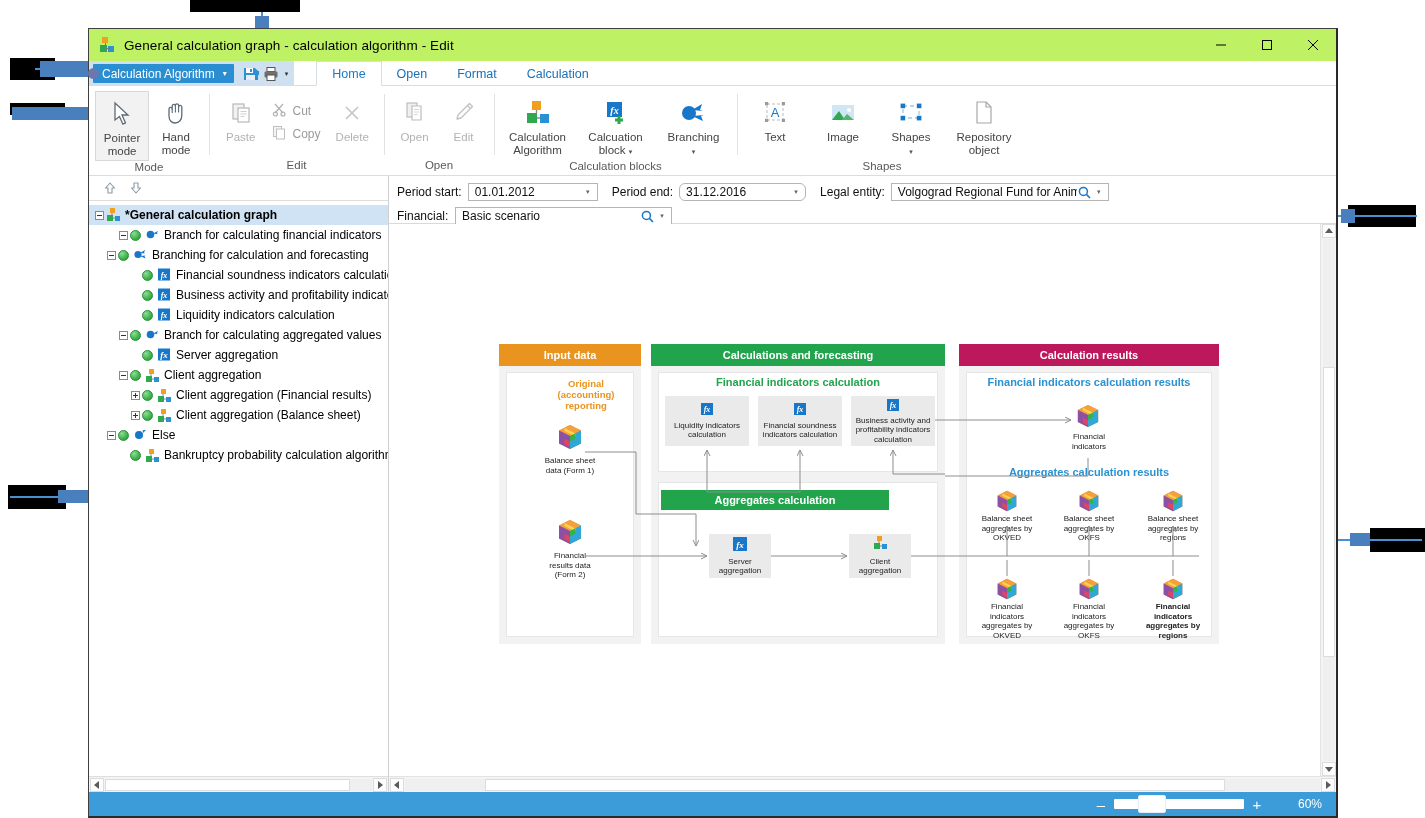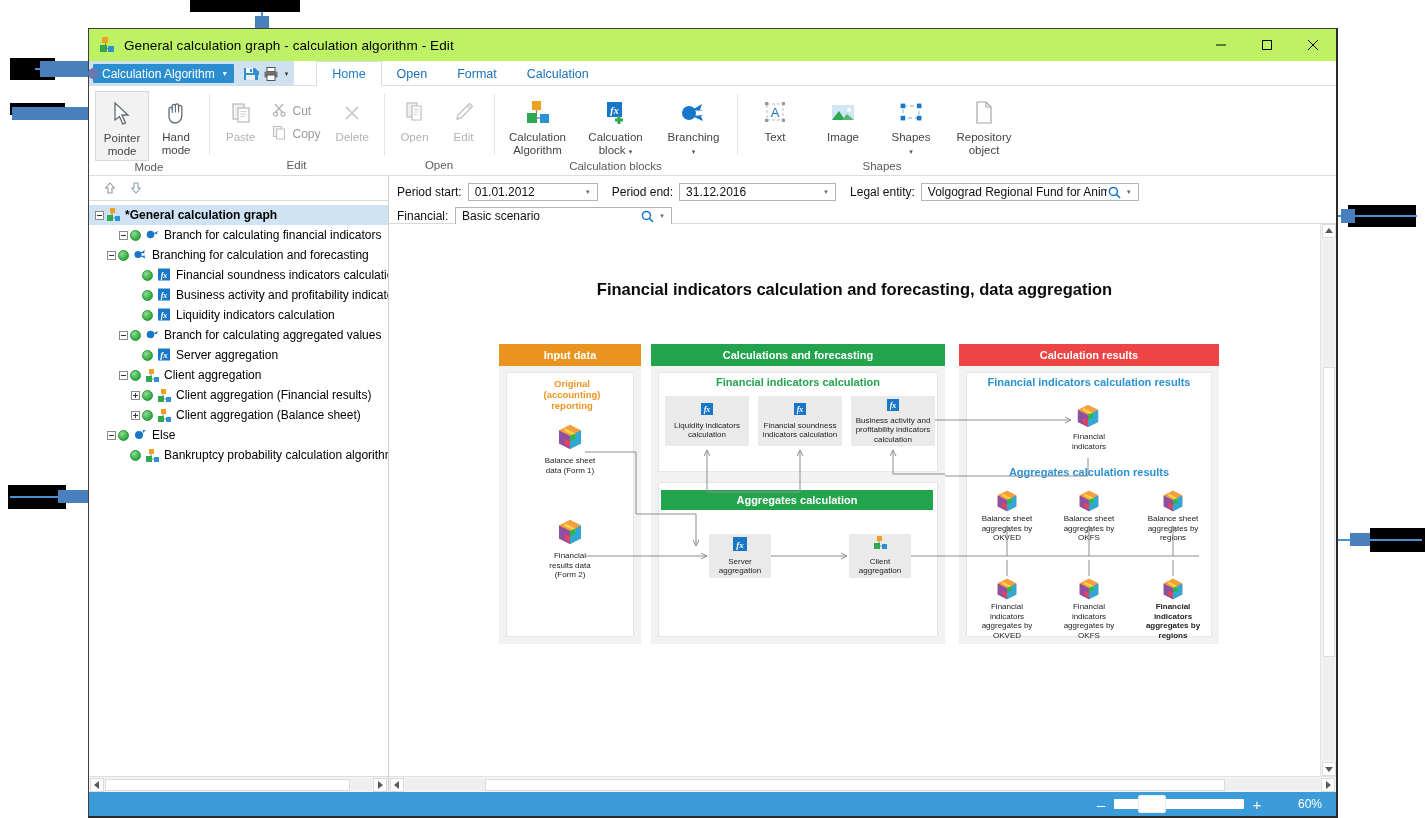--- a/index.html
+++ b/index.html
@@ -661,21 +661,21 @@
     <div class="canvasside">
 
       <div class="filterbar">
         <div class="frow">
           <span class="flabel">Period start:</span>
           <div class="fbox" style="width:130px;">
             <span class="val">01.01.2012</span>
             <span class="fcar">▾</span>
           </div>
           <span class="flabel" style="margin-left:14px;">Period end:</span>
-          <div class="fbox" style="width:157px;">
+          <div class="fbox" style="width:127px;border-radius:6px;">
             <span class="val">31.12.2016</span>
             <span class="fcar">▾</span>
           </div>
           <span class="flabel" style="margin-left:14px;">Legal entity:</span>
           <div class="fbox" style="width:218px;">
             <span class="val">Volgograd Regional Fund for Animal '</span>
             <span class="fmag">
               <svg width="13" height="13" viewBox="0 0 13 13">
                   <circle cx="5.4" cy="5.4" r="4" fill="none" stroke="#1877c9" stroke-width="1.5"></circle>
                   <line x1="8.4" y1="8.4" x2="12" y2="12" stroke="#1877c9" stroke-width="1.6"></line>
@@ -696,27 +696,26 @@
             </span>
             <span class="fcar">▾</span>
           </div>
         </div>
       </div>
 
       <div class="canvaswrap">
         <div class="canvas">
           <div class="diagram">
 
-            <div class="dtitle">Financial indicators calculation and forecasting, data aggregation</div>
 
             <div class="col" style="left:110px;top:120px;width:142px;height:300px;">
               <div class="colhdr" style="background:#e8941f;">Input data</div>
             </div>
             <div class="colbody" style="left:117px;top:148px;width:128px;height:265px;"></div>
-            <div class="origlbl" style="left:119px;top:154px;width:128px;">Original<br>(accounting)<br>reporting</div>
+            <div class="origlbl" style="left:133px;top:154px;width:128px;">Original<br>(accounting)<br>reporting</div>
 
             <div class="cube" style="left:167px;top:200px;">
               <svg width="28" height="26" viewBox="0 0 28 26">
                 <path d="M14 1l11 5.5v13L14 25 3 19.5v-13z" fill="#ef7d2e"></path>
                 <path d="M14 1l11 5.5L14 12 3 6.5z" fill="#f4a03c"></path>
                 <path d="M3 6.5L14 12v13L3 19.5z" fill="#8c51a5"></path>
                 <path d="M14 12l11-5.5v13L14 25z" fill="#2fa8d8"></path>
                 <path d="M8.5 4l11 5.5v3L8.5 7z" fill="#ffd24d"></path>
                 <path d="M14 12l5.5-2.8v5.5L14 17.5z" fill="#35b34a"></path>
                 <path d="M8.5 14.8l5.5 2.7v5.5l-5.5-2.8z" fill="#e8425a"></path>
@@ -765,21 +764,21 @@
               <span style="margin-bottom:1px;">
                 <svg width="14" height="14" viewBox="0 0 14 14">
                     <rect x="1" y="1" width="12" height="12" fill="#1877c9"></rect>
                     <text x="7" y="10" font-size="8" fill="#fff" text-anchor="middle" font-family="Liberation Serif, serif" font-style="italic" font-weight="bold">fx</text>
                   </svg>
               </span>
               <span>Business activity and<br>profitability indicators<br>calculation</span>
             </div>
 
             <div class="colbody" style="left:269px;top:258px;width:280px;height:155px;"></div>
-            <div class="greenband" style="left:272px;top:266px;width:272px;height:20px;">Aggregates calculation</div>
+            <div class="greenband" style="left:272px;top:266px;width:228px;height:20px;">Aggregates calculation</div>
 
             <div class="node" style="left:320px;top:310px;width:62px;height:44px;">
               <span style="margin-bottom:2px;">
                 <svg width="16" height="16" viewBox="0 0 16 16">
                     <rect x="1" y="1" width="14" height="14" fill="#1877c9"></rect>
                     <text x="8" y="11.5" font-size="9" fill="#fff" text-anchor="middle" font-family="Liberation Serif, serif" font-style="italic" font-weight="bold">fx</text>
                   </svg>
               </span>
               <span>Server<br>aggregation</span>
             </div>
@@ -789,21 +788,21 @@
                     <rect x="5" y="0" width="5" height="5" fill="#f0a01e"></rect>
                     <rect x="2" y="7" width="6" height="6" fill="#2fa84f"></rect>
                     <rect x="10" y="8" width="5" height="5" fill="#2a92d3"></rect>
                     <path d="M7 5v2M8 10h2" stroke="#8a8a8a" stroke-width="1"></path>
                   </svg>
               </span>
               <span>Client aggregation</span>
             </div>
 
             <div class="col" style="left:570px;top:120px;width:260px;height:300px;">
-              <div class="colhdr" style="background:#ef4444;">Calculation results</div>
+              <div class="colhdr" style="background:#be185d;">Calculation results</div>
             </div>
             <div class="colbody" style="left:577px;top:148px;width:246px;height:265px;"></div>
 
             <div class="secttl" style="left:577px;top:152px;width:246px;color:#2a92d3;">Financial indicators calculation results</div>
             <div class="cube" style="left:686px;top:180px;">
               <svg width="26" height="24" viewBox="0 0 28 26">
                 <path d="M14 1l11 5.5v13L14 25 3 19.5v-13z" fill="#ef7d2e"></path>
                 <path d="M14 1l11 5.5L14 12 3 6.5z" fill="#f4a03c"></path>
                 <path d="M3 6.5L14 12v13L3 19.5z" fill="#8c51a5"></path>
                 <path d="M14 12l11-5.5v13L14 25z" fill="#2fa8d8"></path>

